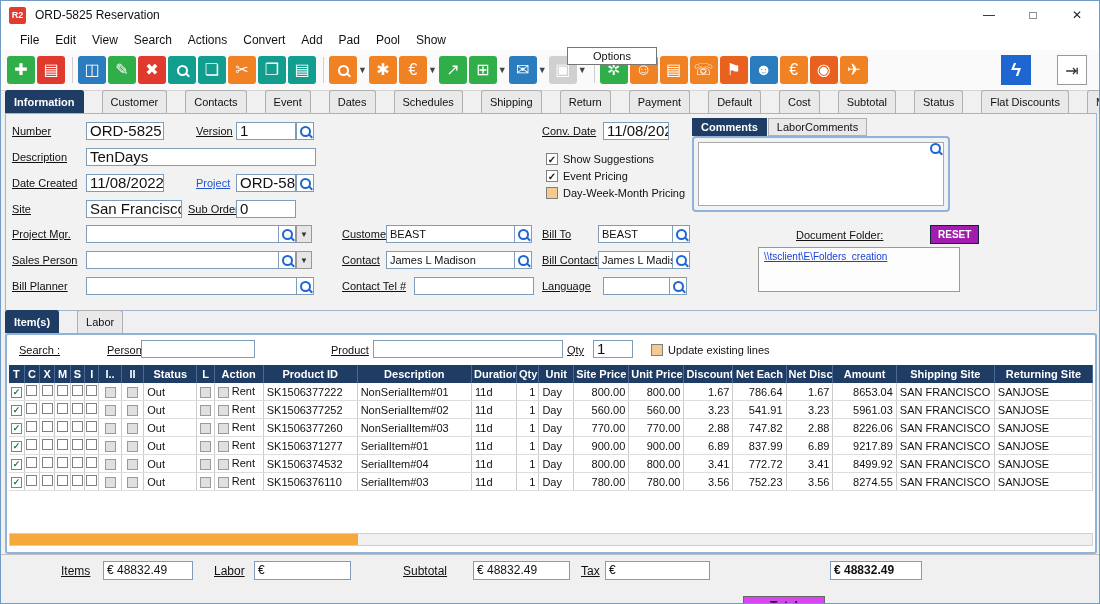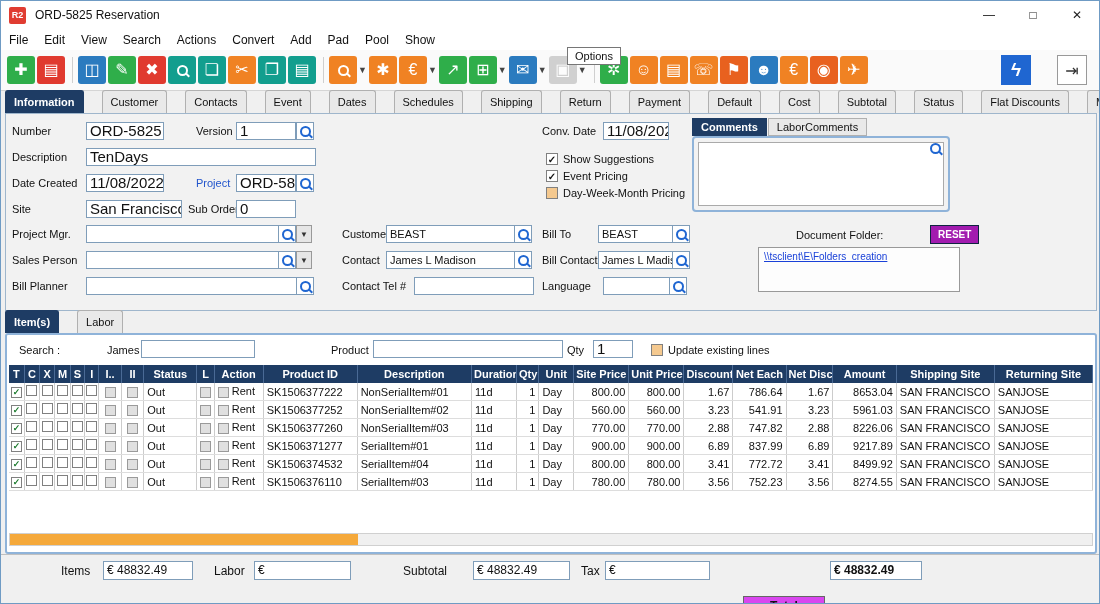--- a/index.html
+++ b/index.html
@@ -9,49 +9,49 @@
 
   
   .titlebar{position:absolute;left:0;top:0;width:100%;height:28px;background:#fff;display:flex;align-items:center;}
   .logo{width:17px;height:17px;background:#e03c31;color:#fff;font-size:9px;font-weight:bold;
     display:flex;align-items:center;justify-content:center;margin-left:8px;border-radius:2px;flex:none;}
   .title{margin-left:9px;font-size:12px;}
   .wcontrols{margin-left:auto;display:flex;height:100%;}
   .wbtn{width:44px;display:flex;align-items:center;justify-content:center;font-size:12px;color:#222;cursor:default;}
 
   
-  .menubar{position:absolute;left:0;top:28px;width:100%;height:21px;background:#fff;display:flex;align-items:center;padding-left:0;box-sizing:border-box;}
+  .menubar{position:absolute;left:0;top:28px;width:100%;height:21px;background:#fff;display:flex;align-items:center;padding-left:11px;box-sizing:border-box;}
   .menu-item{padding:2px 8px;font-size:12px;}
 
   
   .toolbar{position:absolute;left:0;top:49px;width:100%;height:41px;background:#fafafa;
     display:flex;align-items:center;padding-left:6px;box-sizing:border-box;border-bottom:1px solid #d5d5d5;}
   .tb-item{display:flex;align-items:center;margin-right:2px;flex:none;}
   .tb-btn{width:28px;height:28px;border-radius:3px;color:#fff;font-size:16px;line-height:1;
     display:flex;align-items:center;justify-content:center;flex:none;}
   .tb-btn.disabled{opacity:.45;}
   .tb-dd{font-size:9px;color:#444;margin-left:1px;}
   .tb-sep{width:1px;height:26px;background:#cfcfcf;margin:0 5px;flex:none;}
   .tb-right{margin-left:auto;display:flex;gap:26px;margin-right:12px;align-items:center;}
   .lightning{width:30px;height:30px;background:#1f66d1;color:#fff;display:flex;align-items:center;justify-content:center;font-size:19px;font-weight:bold;}
   .exitbtn{width:30px;height:30px;background:#fff;border:1px solid #999;color:#333;display:flex;align-items:center;justify-content:center;font-size:16px;box-sizing:border-box;}
-  .tooltip{position:absolute;left:566px;top:46px;background:#fff;border:1px solid #767676;padding:2px 7px;font-size:11px;z-index:60;}
+  .tooltip{position:absolute;left:566px;top:46px;background:#fff;border:1px solid #767676;padding:2px 25px;font-size:11px;z-index:60;}
 
   
   .magico{position:relative;width:7px;height:7px;border:2px solid currentColor;border-radius:50%;display:inline-block;}
   .magico::after{content:"";position:absolute;width:5px;height:2px;background:currentColor;transform:rotate(45deg);right:-4px;bottom:-2px;}
 
   
   .tabstrip{position:absolute;left:4px;top:90px;right:4px;height:22px;display:flex;align-items:flex-end;}
   .tab{padding:5px 8px;background:#e9e9e9;border:1px solid #b0b0b0;border-bottom:none;font-size:11px;margin-right:18px;border-radius:3px 3px 0 0;white-space:nowrap;}
   .tab.sel{background:#1e3c64;color:#fff;font-weight:bold;border-color:#1e3c64;}
 
   
   .infopanel{position:absolute;left:4px;top:112px;width:1092px;height:198px;background:#f2f2f2;border:1px solid #9fb6cc;box-sizing:border-box;}
-  .lbl{position:absolute;font-size:11px;line-height:18px;height:18px;white-space:nowrap;}
+  .lbl{position:absolute;font-size:11px;line-height:18px;height:18px;white-space:nowrap;text-decoration:underline;}
   .lbl.blue{color:#2255cc;}
   .fld{position:absolute;height:18px;background:#fff;border:1px solid #7f9db9;font-size:15px;line-height:16px;padding:0 3px;box-sizing:border-box;white-space:nowrap;overflow:hidden;}
   .sbtn{position:absolute;width:18px;height:18px;background:#fff;border:1px solid #7f9db9;box-sizing:border-box;display:flex;align-items:center;justify-content:center;color:#1f66d1;}
   .sfld{position:absolute;height:18px;display:flex;box-sizing:border-box;}
   .sfld .txt{flex:1;background:#fff;border:1px solid #7f9db9;font-size:11px;line-height:16px;padding:0 3px;overflow:hidden;white-space:nowrap;box-sizing:border-box;}
   .sfld .mag{width:17px;background:#fff;border:1px solid #7f9db9;border-left:none;color:#1f66d1;display:flex;align-items:center;justify-content:center;box-sizing:border-box;flex:none;}
   .sfld .dd{width:16px;background:#e6e6e6;border:1px solid #999;font-size:8px;display:flex;align-items:center;justify-content:center;color:#333;box-sizing:border-box;flex:none;}
   .grp{position:absolute;border:1px solid #7f9db9;}
   .grp-title{position:absolute;top:-8px;left:8px;background:#f2f2f2;padding:0 4px;font-size:11px;font-weight:bold;}
   .ckrow{position:absolute;display:flex;align-items:center;gap:5px;font-size:11px;height:14px;white-space:nowrap;}
@@ -360,21 +360,21 @@
     </div>
   </div>
 
   <div class="itemtabs">
     <span class="tab sel">Item(s)</span>
     <span class="tab">Labor</span>
   </div>
 
   <div class="itemspanel">
     <div class="lbl" style="left:12px;top:6px">Search :</div>
-    <div class="lbl" style="left:100px;top:6px">James</div>
+    <div class="lbl" style="left:100px;top:6px">Person</div>
     <div class="fld" style="left:134px;top:5px;width:114px"></div>
     <div class="lbl" style="left:324px;top:6px">Product</div>
     <div class="fld" style="left:366px;top:5px;width:190px"></div>
     <div class="lbl" style="left:560px;top:6px">Qty</div>
     <div class="fld" style="left:586px;top:5px;width:40px">1</div>
     <div class="ckrow" style="left:644px;top:8px">
       <span class="ck tan"></span>
       <span>Update existing lines</span>
     </div>
 

